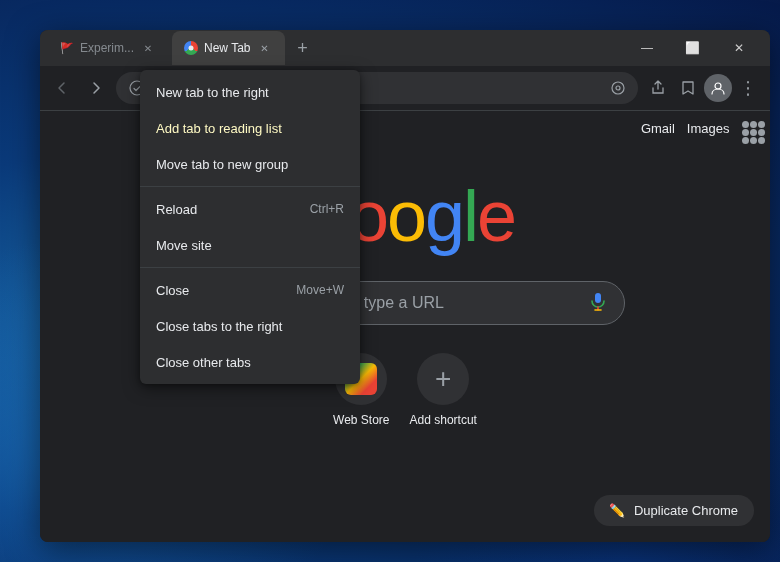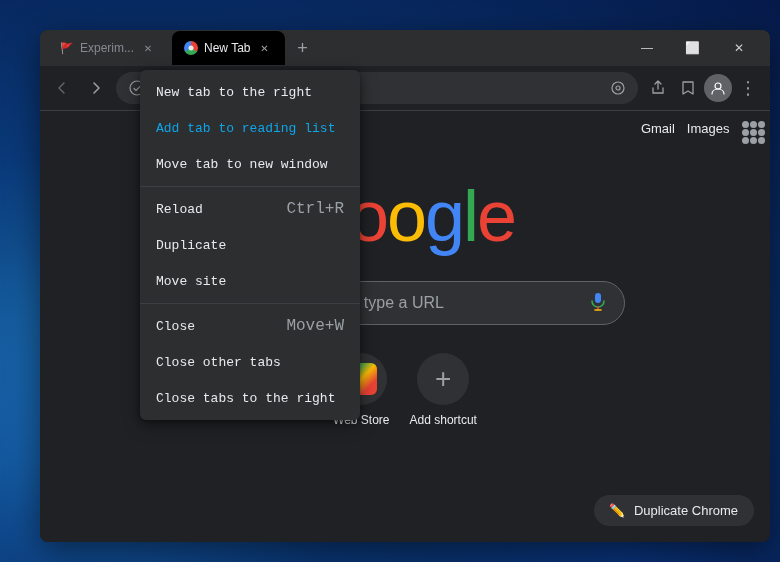--- a/index.html
+++ b/index.html
@@ -80,21 +80,21 @@
       border-radius: 8px 8px 0 0;
       font-size: 12px;
       color: #9aa0a6;
       cursor: pointer;
       gap: 6px;
       max-width: 180px;
       background: transparent;
       position: relative;
     }
     .tab.active {
-      background: #000000;
+      background: #404040;
       color: #e8eaed;
     }
     .tab-title {
       flex: 1;
       overflow: hidden;
       text-overflow: ellipsis;
       white-space: nowrap;
       font-size: 12px;
     }
     .tab-close {
@@ -333,29 +333,28 @@
     }
     .menu-item {
       display: flex;
       align-items: center;
       justify-content: space-between;
       padding: 8px 16px;
       font-size: 13px;
       color: #e8eaed;
       cursor: pointer;
       height: 36px;
-      font-family: Liberation Mono, monospace;
     }
     .menu-item.disabled {
-      color: #0ea5e9;
+      color: #fef9c3;
       cursor: default;
     }
     .menu-shortcut {
       color: #9aa0a6;
-      font-size: 16px;
+      font-size: 12px;
     }
     .menu-divider {
       height: 1px;
       background: #3c4043;
       margin: 4px 0;
     }
 
     
     .chrome-favicon {
       width: 14px;
@@ -531,39 +530,36 @@
   </div>
 
   <div class="context-menu">
     <div class="menu-item">
       <span>New tab to the right</span>
     </div>
     <div class="menu-item disabled">
       <span>Add tab to reading list</span>
     </div>
     <div class="menu-item">
-      <span>Move tab to new window</span>
+      <span>Move tab to new group</span>
     </div>
     <div class="menu-divider"></div>
     <div class="menu-item">
       <span>Reload</span>
       <span class="menu-shortcut">Ctrl+R</span>
     </div>
     <div class="menu-item">
-      <span>Duplicate</span>
-    </div>
-    <div class="menu-item">
       <span>Move site</span>
     </div>
     <div class="menu-divider"></div>
     <div class="menu-item">
       <span>Close</span>
       <span class="menu-shortcut">Move+W</span>
     </div>
     <div class="menu-item">
+      <span>Close tabs to the right</span>
+    </div>
+    <div class="menu-item">
       <span>Close other tabs</span>
     </div>
-    <div class="menu-item">
-      <span>Close tabs to the right</span>
-    </div>
   </div>
 
 </div>
 
 </body></html>

